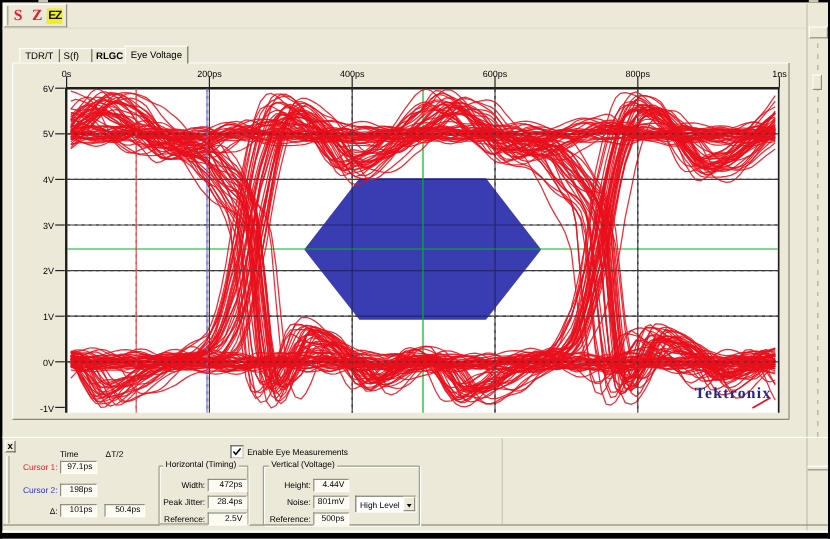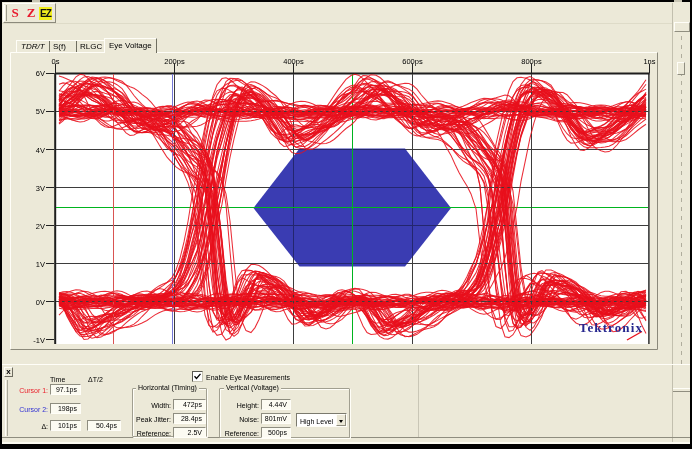--- a/index.html
+++ b/index.html
@@ -31,23 +31,23 @@
 
 <div class="abs" style="left:672px;top:3px;width:1px;height:440px;background:#c2bfae;"></div>
 <div class="abs" style="left:674px;top:22px;width:16px;height:10px;background:#ece9d8;border-top:1px solid #fffef8;border-left:1px solid #fffef8;border-right:1px solid #908e80;border-bottom:1px solid #908e80;"></div>
 <div class="abs" style="left:681px;top:36px;width:1px;height:330px;background:repeating-linear-gradient(180deg,#b0ad9d 0 4px,#ece9d8 4px 9px);"></div>
 <div class="abs" style="left:677px;top:62px;width:8px;height:13px;background:#ece9d8;border-top:1px solid #fffef8;border-left:1px solid #fffef8;border-right:1px solid #908e80;border-bottom:1px solid #908e80;"></div>
 <div class="abs" style="left:673px;top:388px;width:17px;height:4px;background:#ece9d8;border-top:1px solid #fffef8;border-bottom:1px solid #908e80;"></div>
 
 <div class="abs" style="left:16px;top:40px;width:88px;height:12px;border-top:1px solid #fffef8;border-left:1px solid #fffef8;"></div>
 <div class="abs" style="left:49px;top:41px;width:1px;height:11px;background:#6f6e60;"></div>
 <div class="abs" style="left:76px;top:41px;width:1px;height:11px;background:#6f6e60;"></div>
-<div class="lbl" style="left:21px;top:41.5px;font-size:8px;font-style:italic;">TDR/T</div>
+<div class="lbl" style="left:21px;top:41.5px;font-size:8px;">TDR/T</div>
 <div class="lbl" style="left:53px;top:41.5px;font-size:8px;">S(f)</div>
-<div class="lbl" style="left:80px;top:41.5px;font-size:8px;">RLGC</div>
+<div class="lbl" style="left:80px;top:41.5px;font-size:8px;font-weight:bold;">RLGC</div>
 <div class="abs" style="left:104px;top:38px;width:53px;height:15px;background:#ece9d8;border-top:1px solid #fffef8;border-left:1px solid #fffef8;border-right:1px solid #6f6e60;z-index:5;"></div>
 <div class="lbl" style="left:109px;top:40.5px;font-size:8px;z-index:6;">Eye Voltage</div>
 
 <svg class="abs" style="left:0;top:0;z-index:1;" width="692" height="449" viewBox="0 0 692 449">
   <rect x="10" y="52" width="648" height="298" fill="#ece9d8"></rect>
   <line x1="10.5" y1="52.5" x2="657.5" y2="52.5" stroke="#fffef8"></line>
   <line x1="10.5" y1="52.5" x2="10.5" y2="349.5" stroke="#fffef8"></line>
   <line x1="10.5" y1="349.5" x2="657.5" y2="349.5" stroke="#8b897b"></line>
   <line x1="657.5" y1="52.5" x2="657.5" y2="349.5" stroke="#8b897b"></line>
 

